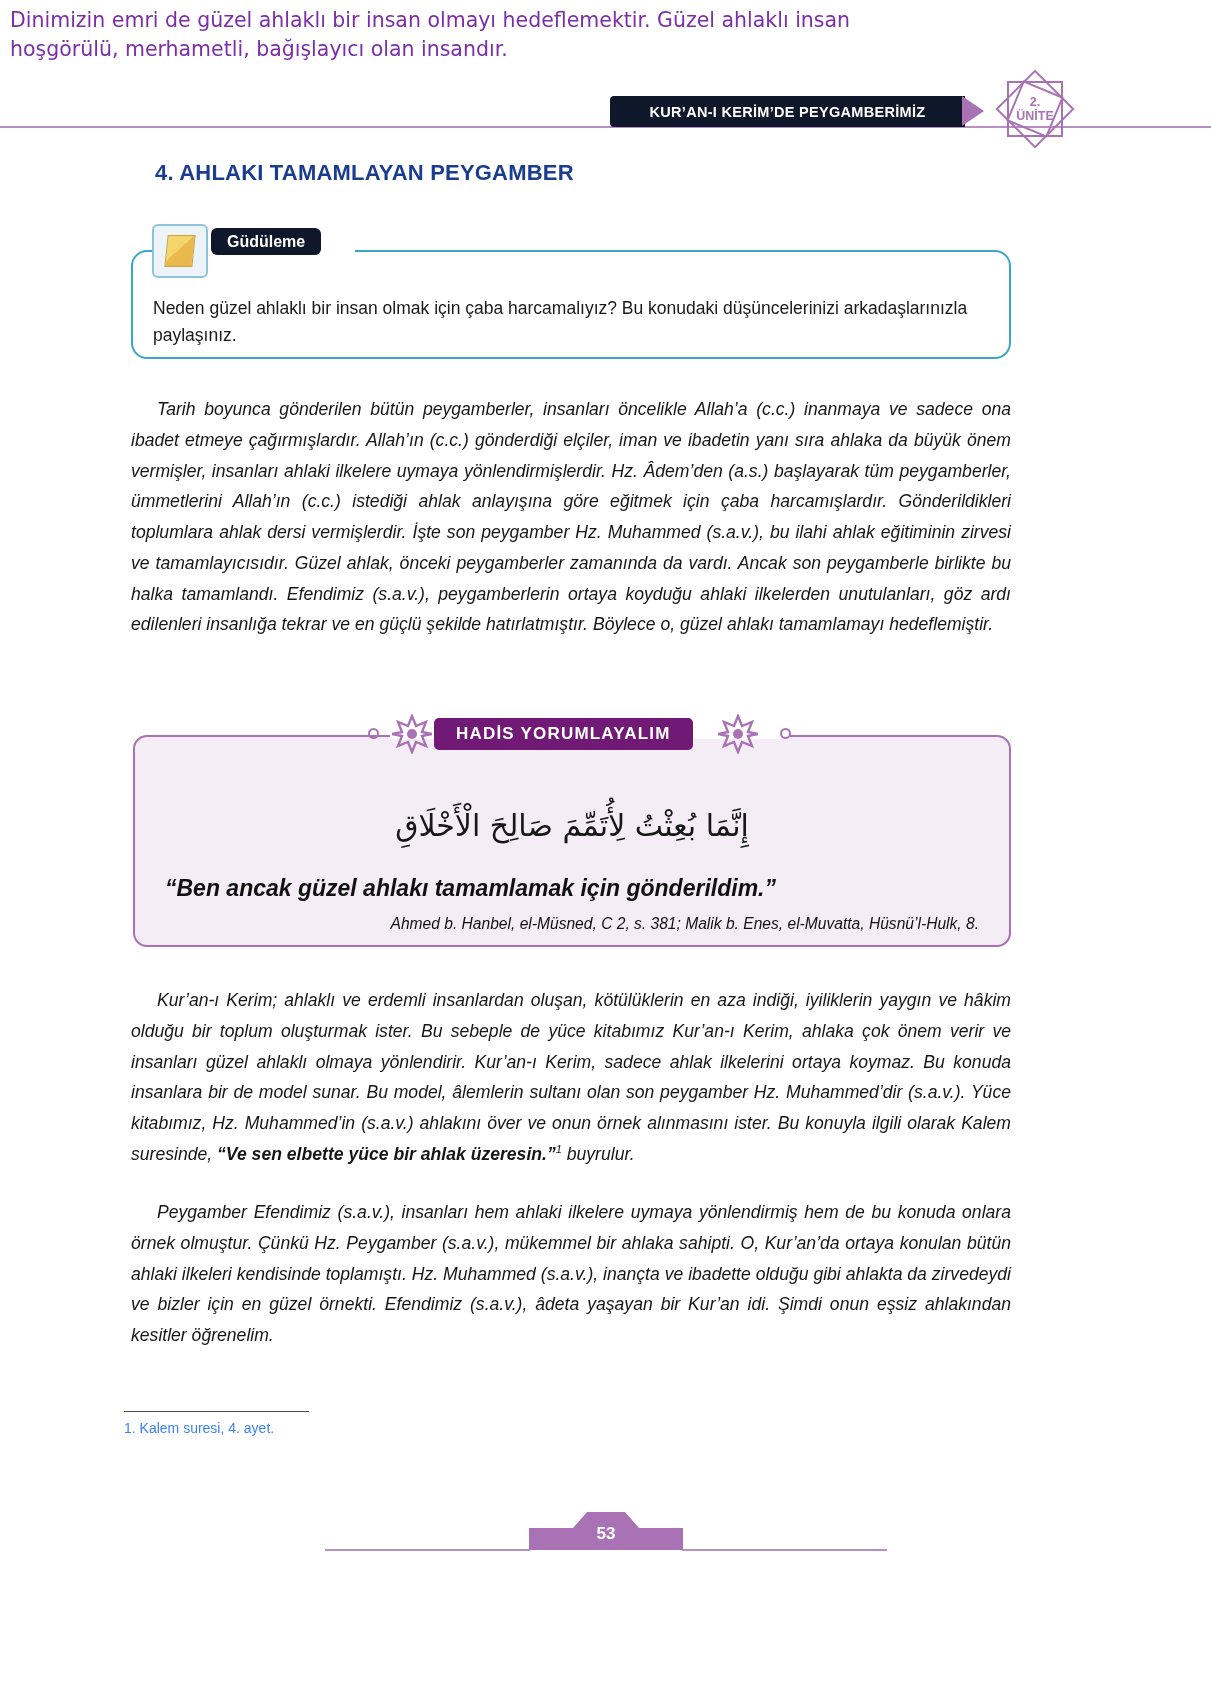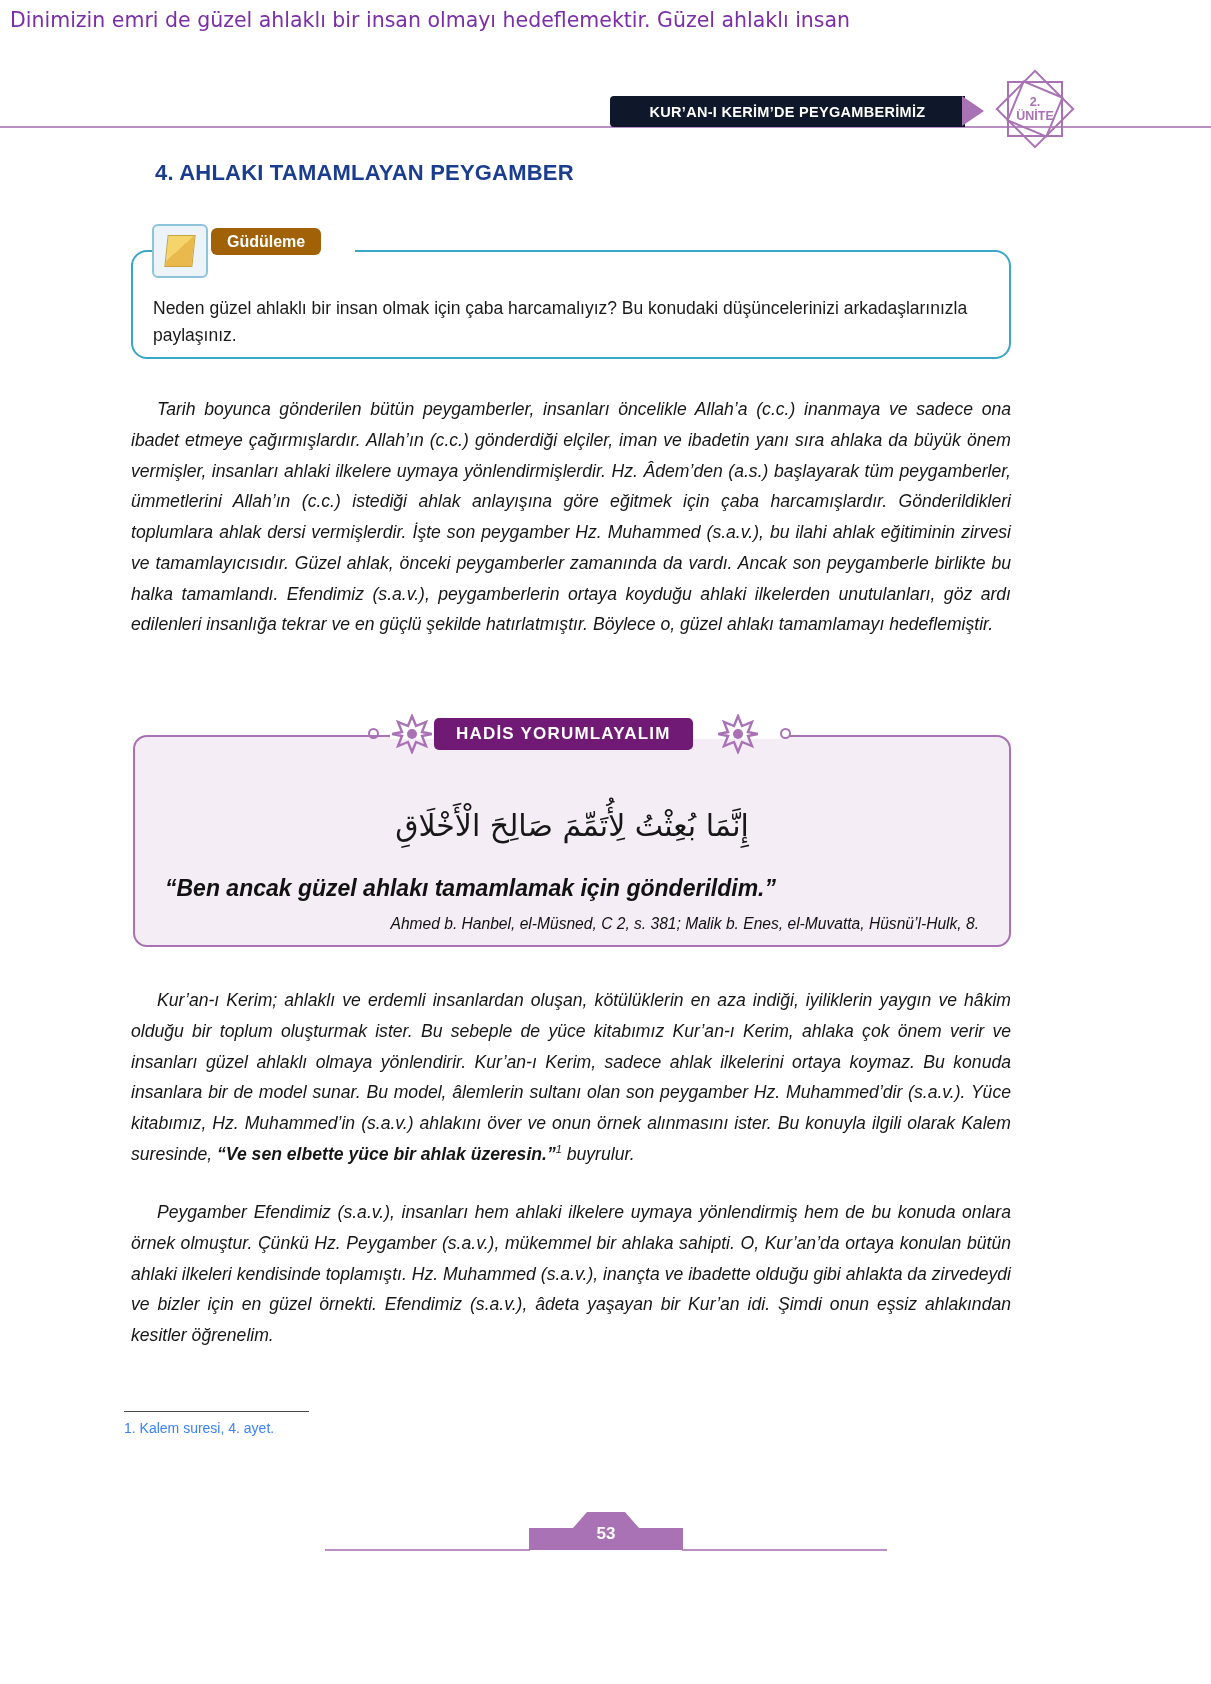--- a/index.html
+++ b/index.html
@@ -108,21 +108,21 @@
     border: 2px solid #3aa6c8;
     border-radius: 16px;
     box-sizing: border-box;
   }
   .motiv-label {
     position: absolute;
     top: 228px;
     left: 211px;
     height: 27px;
     padding: 0 16px 0 16px;
-    background: #a16207;
+    background: #0f172a;
     color: #ffffff;
     border-radius: 6px;
     font-size: 16px;
     font-weight: bold;
     display: flex;
     align-items: center;
   }
   .motiv-icon {
     position: absolute;
     top: 224px;
@@ -322,20 +322,21 @@
   }
 
   sup.fnref { font-size: 11px; vertical-align: super; }
   b.inline-b { font-weight: bold; margin-top: 32px; }
 </style>
 </head>
 <body>
 
 <div class="answer-block">
   <div class="answer-line">Dinimizin emri de güzel ahlaklı bir insan olmayı hedeflemektir. Güzel ahlaklı insan</div>
+  <div class="answer-line">hoşgörülü, merhametli, bağışlayıcı olan insandır.</div>
 </div>
 
 <div class="header-rule"></div>
 <div class="header-tab">KUR’AN-I KERİM’DE PEYGAMBERİMİZ</div>
 <div class="header-tab-arrow"></div>
 
 <div class="unit-badge">
   <svg width="94" height="94" viewBox="0 0 94 94" aria-hidden="true">
     <g fill="none" stroke="#a972b4" stroke-width="2">
       <rect x="20" y="20" width="54" height="54" transform="rotate(0 47 47)"></rect>

